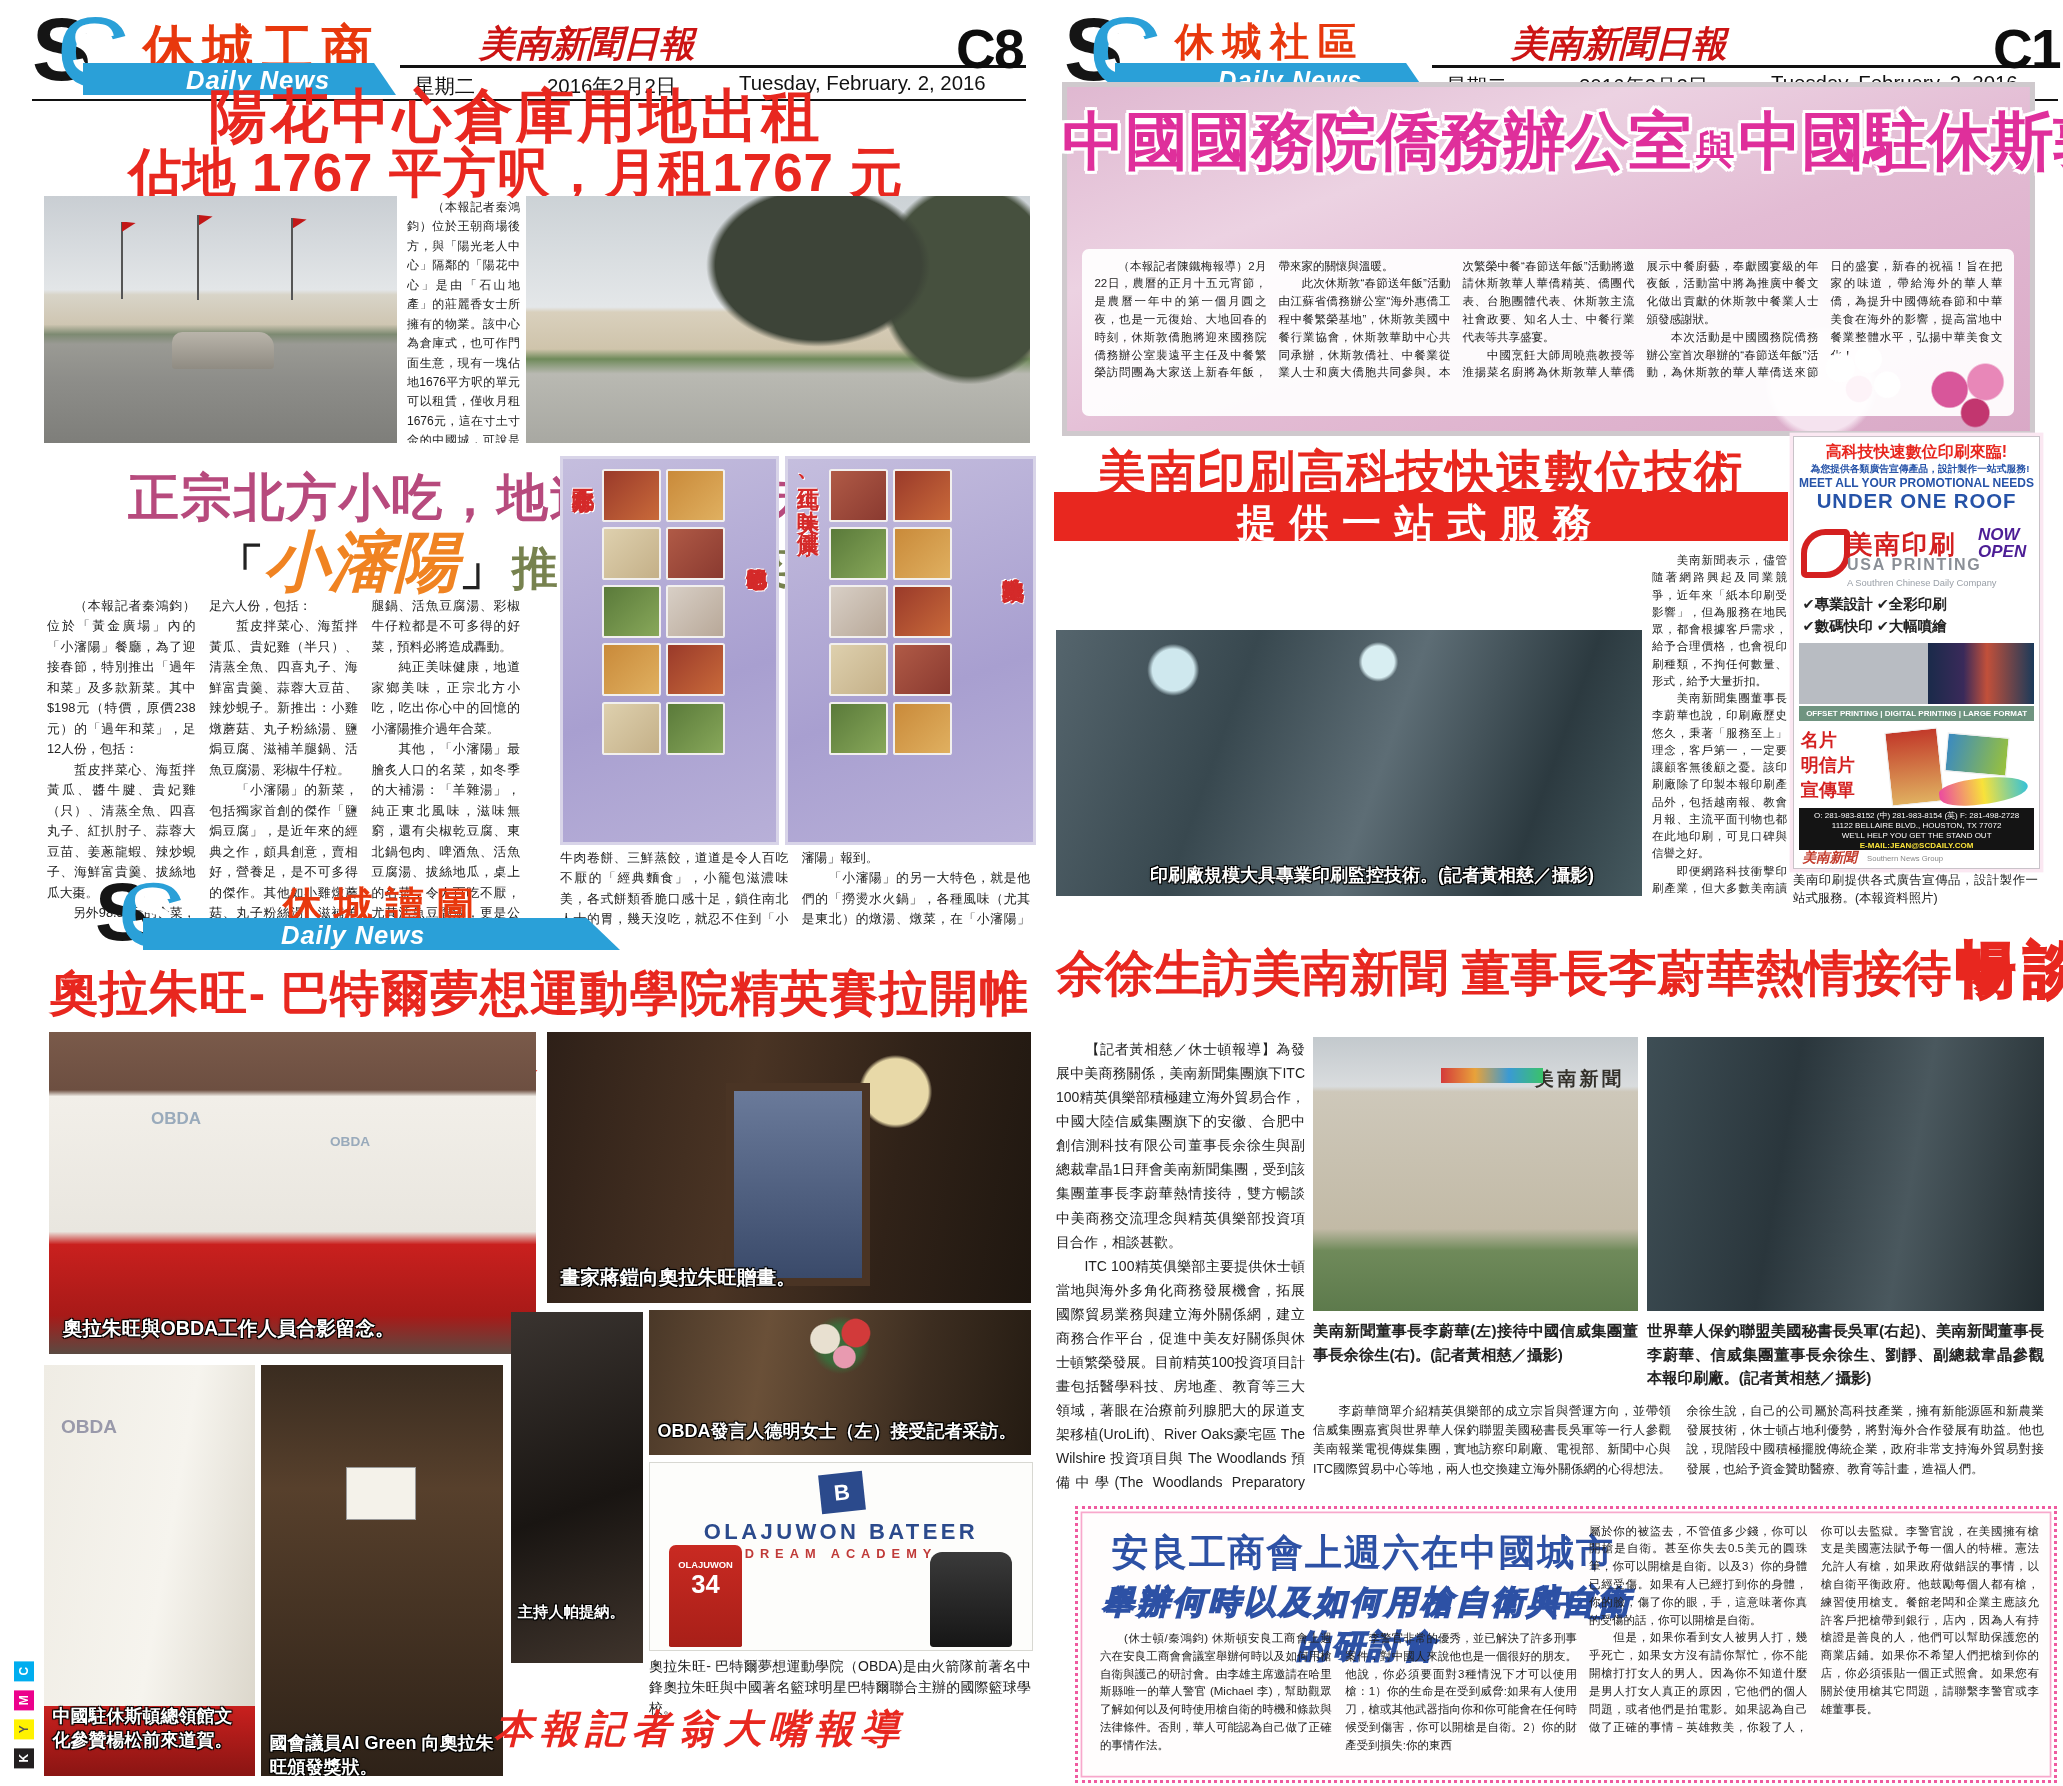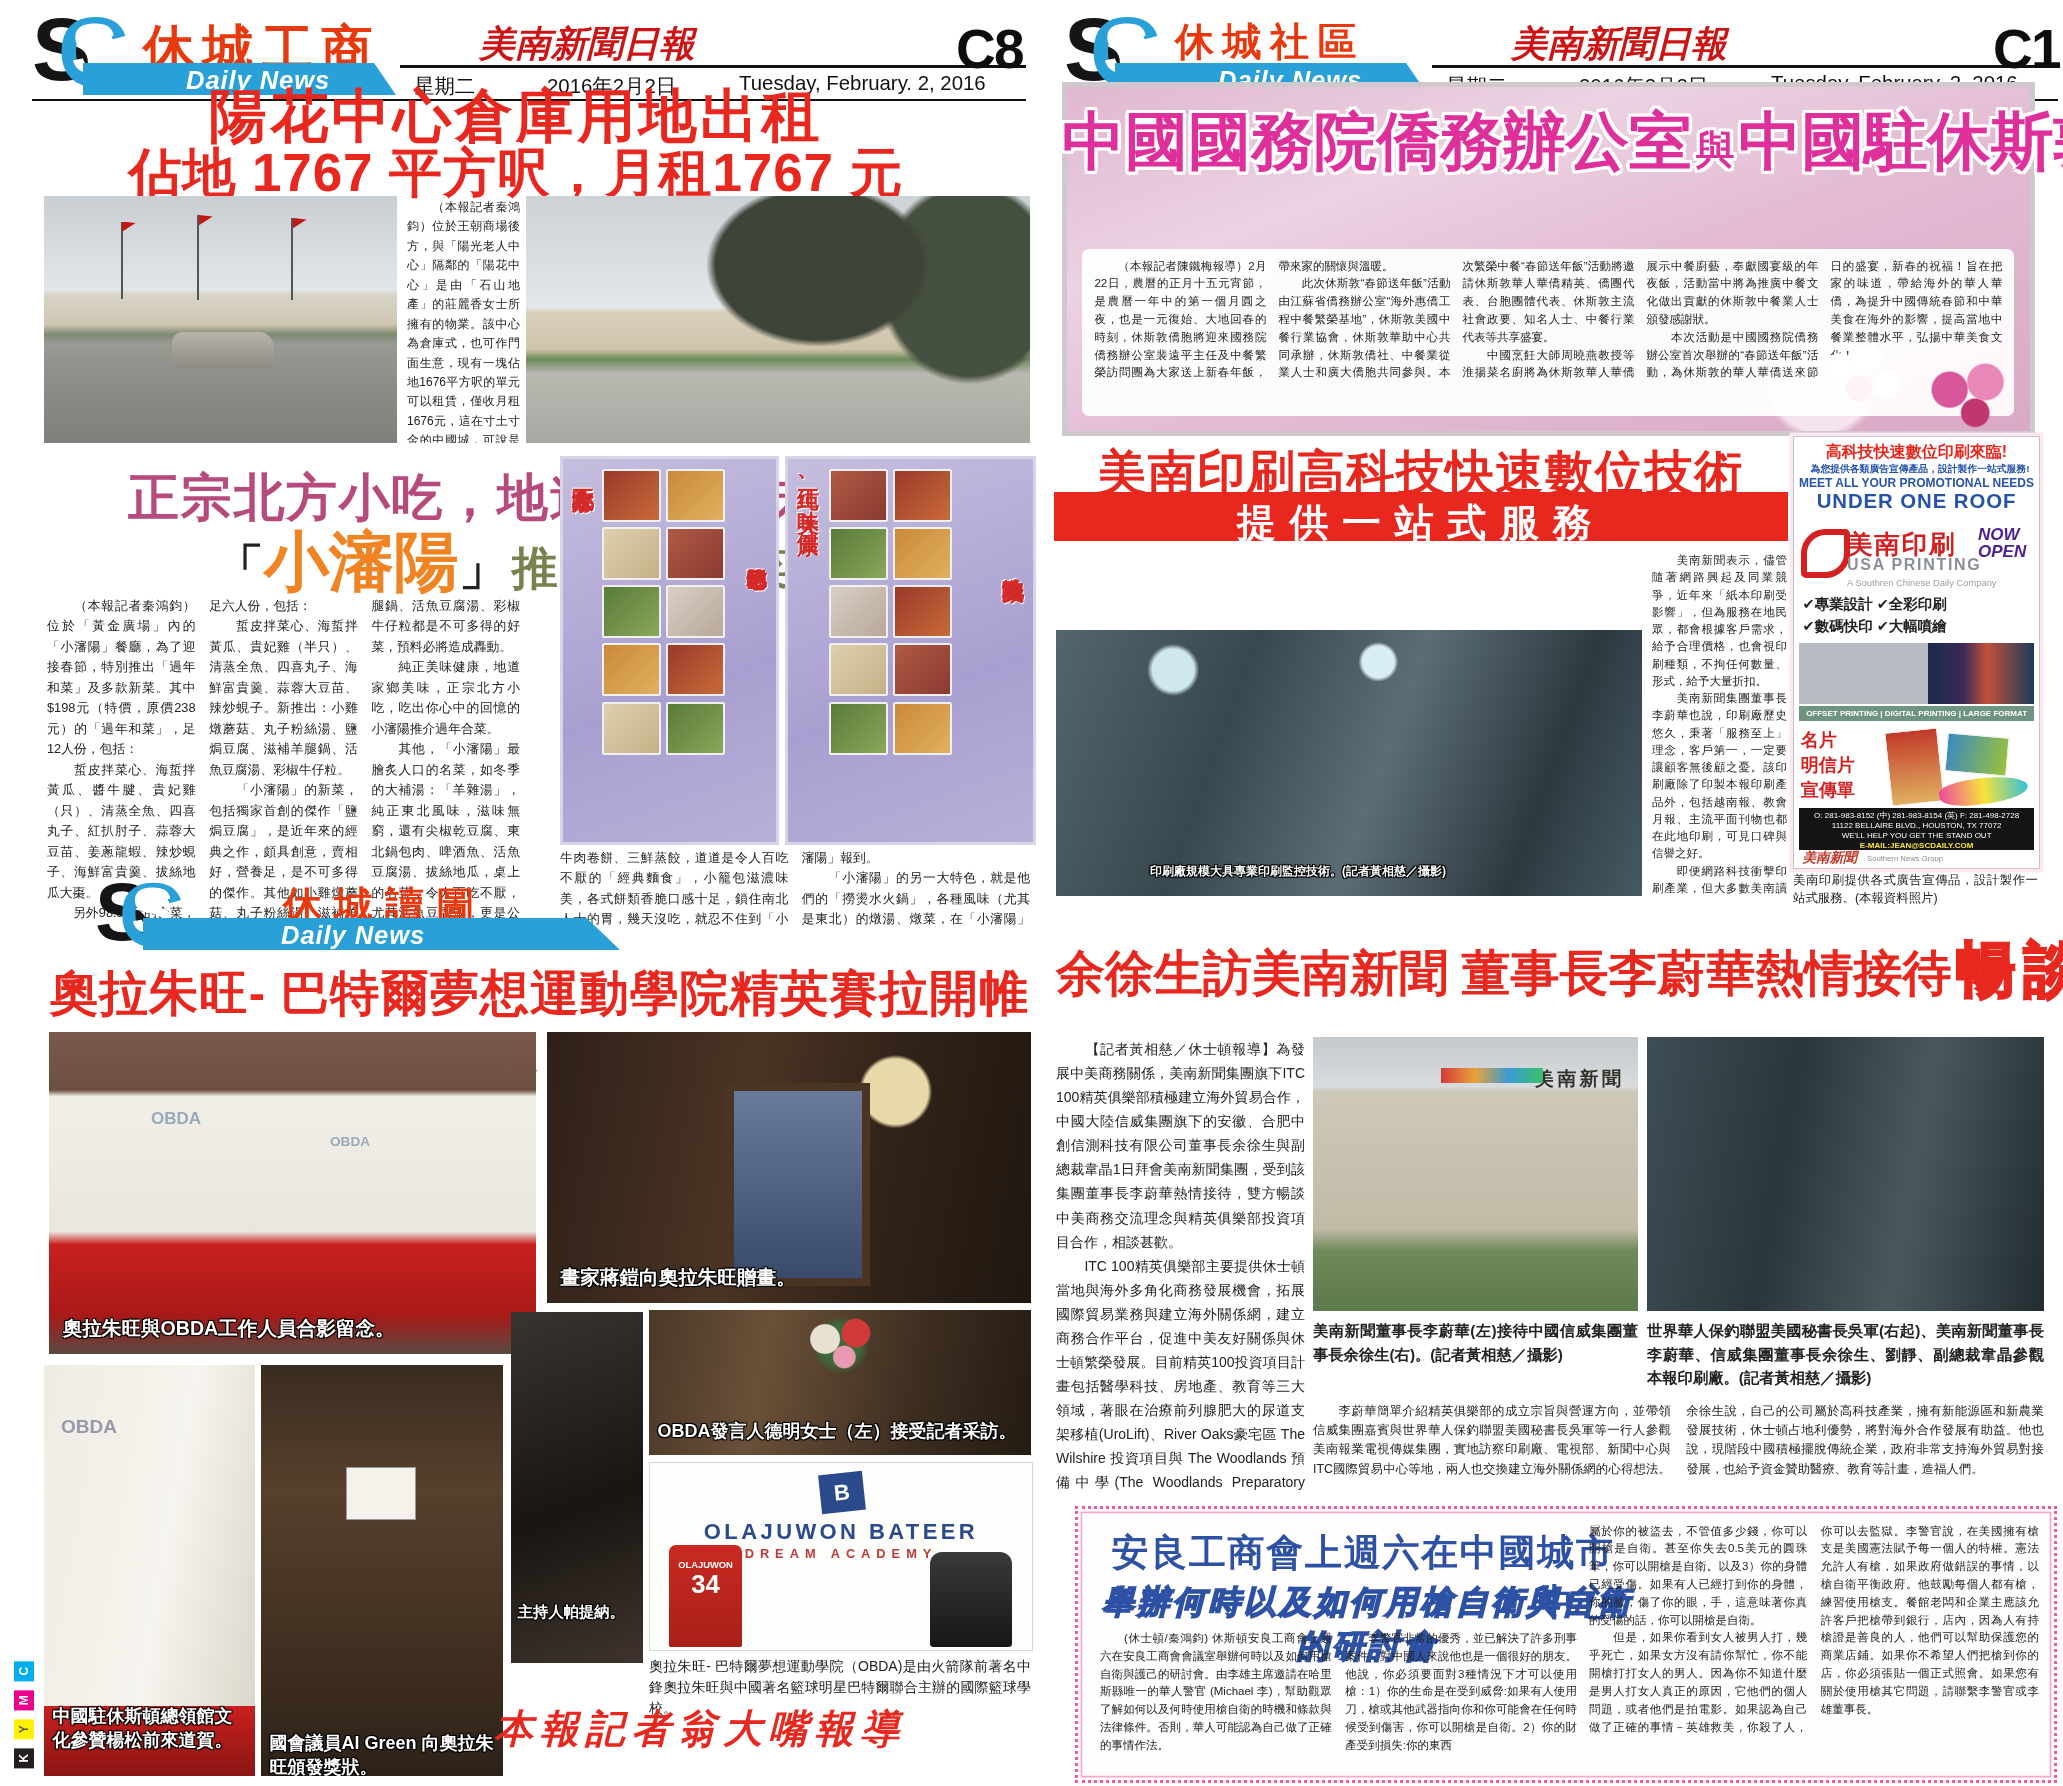--- a/index.html
+++ b/index.html
@@ -116,21 +116,21 @@
       <div class="abs flag" style="left:155px;top:19px;"></div>
       <div class="abs flag" style="left:249px;top:22px;"></div>
       <div class="abs suv" style="left:128px;top:136px;"></div>
     </div>
     <div class="abs body-txt" style="left:407px;top:198px;width:113px;height:245px;font-size:12px;">　　（本報記者秦鴻鈞）位於王朝商場後方，與「陽光老人中心」隔鄰的「陽花中心」是由「石山地產」的莊麗香女士所擁有的物業。該中心為倉庫式，也可作門面生意，現有一塊佔地1676平方呎的單元可以租賃，僅收月租1676元，這在寸土寸金的中國城，可說是相當划算的價格。歡迎有意商家與 Will Lu 先生（華人）聯繫。（手機）1（713）677-3193，直撥：（832）548-7327。圖為位於6007 Westline Drive,Houston, Tx.77036 的「陽花中心」外觀。（記者秦鴻鈞攝）</div>
     <div class="abs ph ph2" style="left:526px;top:196px;width:504px;height:247px;"></div>
 
     <div class="abs" style="left:128px;top:464px;width:903px;font-size:51px;font-weight:900;color:#b74a7d;letter-spacing:1.7px;">正宗北方小吃，地道家鄉美味</div>
     <div class="abs flower" style="left:937px;top:477px;width:77px;height:77px;background:radial-gradient(circle,#fff 18%,#3bb 32%,#86c 52%,transparent 70%);"></div>
     <div class="abs" style="left:215px;top:518px;width:818px;">
-      <span style="font-size:49px;font-weight:900;color:#222;">「</span><span style="font-size:65px;font-weight:900;color:#f08322;">小瀋陽</span><span style="font-size:49px;font-weight:900;color:#222;">」</span>
+      <span style="font-size:49px;font-weight:900;color:#222;">「</span><span style="font-size:65px;font-weight:900;color:#f08322;font-style:italic;">小瀋陽</span><span style="font-size:49px;font-weight:900;color:#222;">」</span>
       <span style="font-size:46px;font-weight:800;color:#77824f;">推出過年和菜及多款新菜</span>
     </div>
 
     <div class="abs cn-col" style="left:47px;top:596px;width:473px;height:345px;column-count:3;column-gap:13.6px;">　　（本報記者秦鴻鈞）位於「黃金廣場」內的「小瀋陽」餐廳，為了迎接春節，特別推出「過年和菜」及多款新菜。其中$198元（特價，原價238元）的「過年和菜」，足12人份，包括：
 　　蜇皮拌菜心、海蜇拌黃瓜、醬牛腱、貴妃雞（只）、清蒸全魚、四喜丸子、紅扒肘子、蒜蓉大豆苗、姜蔥龍蝦、辣炒蜆子、海鮮富貴羹、拔絲地瓜大棗。
 　　另外98.88元的合菜，足六人份，包括：
 　　蜇皮拌菜心、海蜇拌黃瓜、貴妃雞（半只）、清蒸全魚、四喜丸子、海鮮富貴羹、蒜蓉大豆苗、辣炒蜆子。新推出：小雞燉蘑菇、丸子粉絲湯、鹽焗豆腐、滋補羊腿鍋、活魚豆腐湯、彩椒牛仔粒。
 　　「小瀋陽」的新菜，包括獨家首創的傑作「鹽焗豆腐」，是近年來的經典之作，頗具創意，賣相好，營養足，是不可多得的傑作。其他如小雞燉蘑菇、丸子粉絲湯、滋補羊腿鍋、活魚豆腐湯、彩椒牛仔粒都是不可多得的好菜，預料必將造成轟動。
 　　純正美味健康，地道家鄉美味，正宗北方小吃，吃出你心中的回憶的小瀋陽推介過年合菜。
 　　其他，「小瀋陽」最膾炙人口的名菜，如冬季的大補湯：「羊雜湯」，純正東北風味，滋味無窮，還有尖椒乾豆腐、東北鍋包肉、啤酒魚、活魚豆腐湯、拔絲地瓜，桌上的名菜，令人百吃不厭，尤其活魚豆腐湯，更是公認補鈣最佳的名菜，最合乎健康原則，尤其中老年人。
@@ -262,21 +262,21 @@
 　　本次活動是中國國務院僑務辦公室首次舉辦的“春節送年飯”活動，為休斯敦的華人華僑送來節日的盛宴，新春的祝福！旨在把家的味道，帶給海外的華人華僑，為提升中國傳統春節和中華美食在海外的影響，提高當地中餐業整體水平，弘揚中華美食文化！</div>
       </div>
       <div class="abs flower" style="left:750px;top:256px;width:94px;height:85px;background:radial-gradient(circle at 30% 35%,#fff 0 16%,transparent 18%),radial-gradient(circle at 60% 25%,#fff 0 15%,transparent 17%),radial-gradient(circle at 50% 60%,#fdf3f8 0 18%,transparent 20%),radial-gradient(circle at 80% 55%,#fff 0 14%,transparent 16%);"></div>
       <div class="abs flower" style="left:852px;top:273px;width:102px;height:77px;background:radial-gradient(circle at 35% 45%,#d8569a 0 22%,transparent 24%),radial-gradient(circle at 70% 35%,#e887b8 0 20%,transparent 22%),radial-gradient(circle at 60% 75%,#c2366f 0 16%,transparent 18%);"></div>
     </div>
 
     <div class="abs hl-red" style="left:22px;top:441px;width:734px;text-align:center;font-size:48px;letter-spacing:1.7px;">美南印刷高科技快速數位技術</div>
     <div class="abs" style="left:22px;top:492px;width:734px;height:49px;background:#e8271f;"></div>
     <div class="abs" style="left:22px;top:496px;width:734px;text-align:center;font-size:39px;font-weight:900;color:#fff;letter-spacing:13.6px;">提供一站式服務</div>
     <div class="abs ph ph-press" style="left:24px;top:630px;width:586px;height:266px;">
-      <span class="abs cap-on" style="left:94px;top:233px;font-size:12px;">印刷廠規模大具專業印刷監控技術。(記者黃相慈／攝影)</span>
+      <span class="abs cap-on" style="left:94px;top:233px;font-size:18px;">印刷廠規模大具專業印刷監控技術。(記者黃相慈／攝影)</span>
     </div>
     <div class="abs cn-col" style="left:620px;top:552px;width:135px;height:344px;font-size:11.5px;line-height:1.5;">　　美南新聞表示，儘管隨著網路興起及同業競爭，近年來「紙本印刷受影響」，但為服務在地民眾，都會根據客戶需求，給予合理價格，也會視印刷種類，不拘任何數量、形式，給予大量折扣。
 　　美南新聞集團董事長李蔚華也說，印刷廠歷史悠久，秉著「服務至上」理念，客戶第一，一定要讓顧客無後顧之憂。該印刷廠除了印製本報印刷產品外，包括越南報、教會月報、主流平面刊物也都在此地印刷，可見口碑與信譽之好。
 　　即便網路科技衝擊印刷產業，但大多數美南讀者已養成閱讀習慣，加上農曆春節將近，訂單多少增加營業額，不少餐館印製菜單和商家的春節促銷宣傳單，為印刷產業增添過節年味，刺激銷售。歡迎民眾多多利用美南印刷平台，印製紙本宣傳品，詳情請電洽281-983-8152，中文請洽281-983-8154、英文281-498-2728。</div>
 
     <div class="abs adbox" style="left:761px;top:436px;width:245px;height:431px;">
       <div style="color:#e8271f;font-weight:900;font-size:16px;text-align:center;margin-top:5.1px;">高科技快速數位印刷來臨!</div>
       <div class="ad-blue" style="font-size:9.8px;text-align:center;padding-left:7px;">為您提供各類廣告宣傳產品，設計製作一站式服務!</div>
       <div class="ad-blue" style="font-size:12px;text-align:center;">MEET ALL YOUR PROMOTIONAL NEEDS</div>
       <div class="ad-blue" style="font-size:20.4px;text-align:center;letter-spacing:0.9px;">UNDER ONE ROOF</div>

